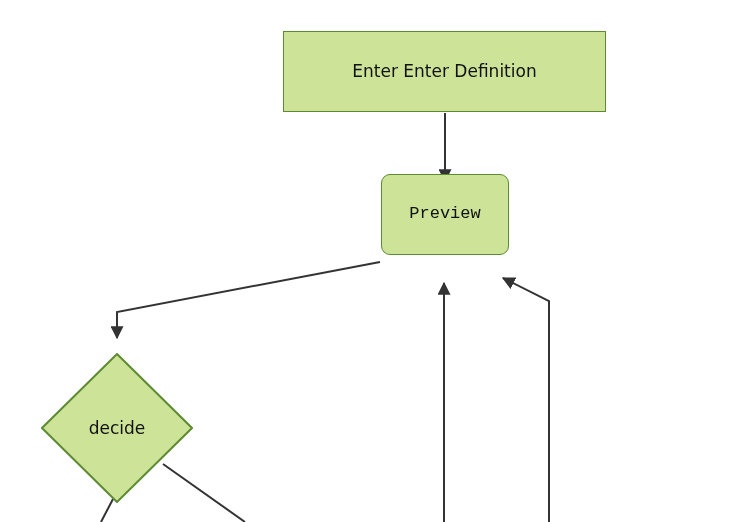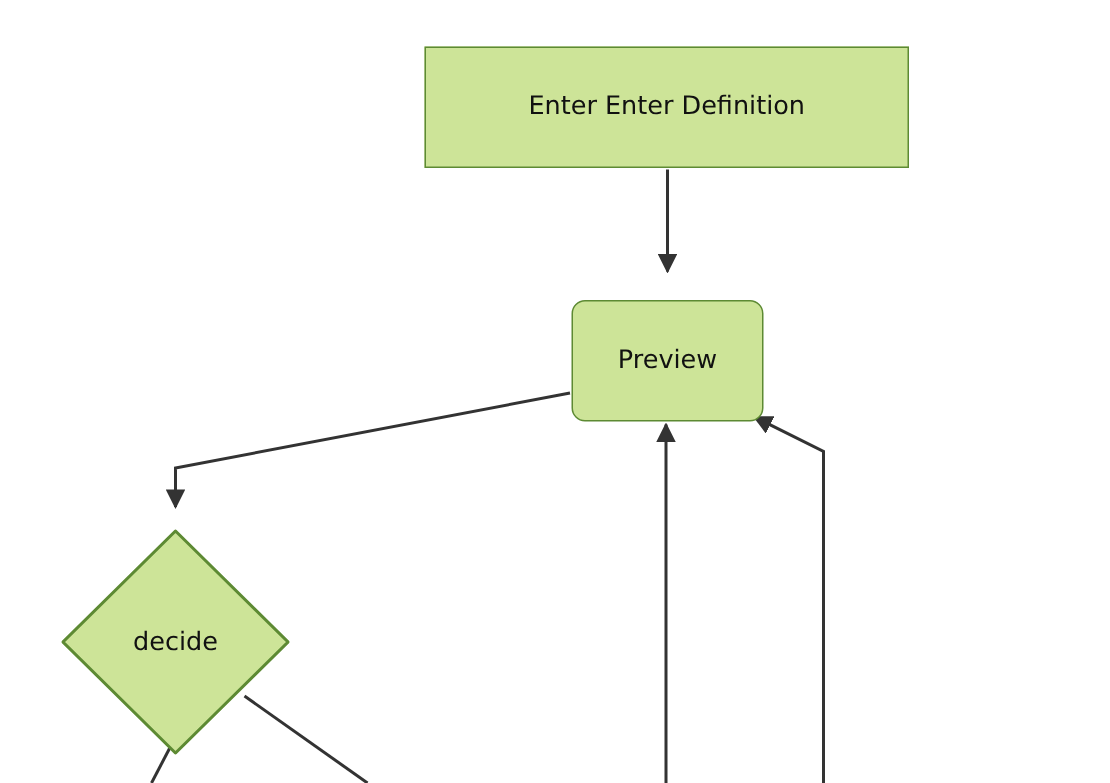--- a/index.html
+++ b/index.html
@@ -84,21 +84,21 @@
 
     <polyline points="113,499 101,522" fill="none" stroke="#333333" stroke-width="2"></polyline>
 
     <polyline points="163,464 245,522" fill="none" stroke="#333333" stroke-width="2"></polyline>
   </svg>
 
   <div class="node node-rect" style="left:283px; top:31px; width:323px; height:81px;">
     <span>Enter Enter Definition</span>
   </div>
 
-  <div class="node node-round" style="left:381px; top:200px; width:128px; height:81px;">
+  <div class="node node-round" style="left:381px; top:174px; width:128px; height:81px;font-family:Liberation Mono, monospace;">
     <span>Preview</span>
   </div>
 
   <div class="node-diamond-wrap" style="left:41px; top:353px; width:152px; height:150px;">
     <svg class="node-diamond-shape" viewBox="0 0 152 150" preserveAspectRatio="none" xmlns="http://www.w3.org/2000/svg">
       <polygon points="76,1 151,75 76,149 1,75" fill="#cde498" stroke="#5d8a33" stroke-width="2"></polygon>
     </svg>
     <span class="node-diamond-label">decide</span>
   </div>
 

